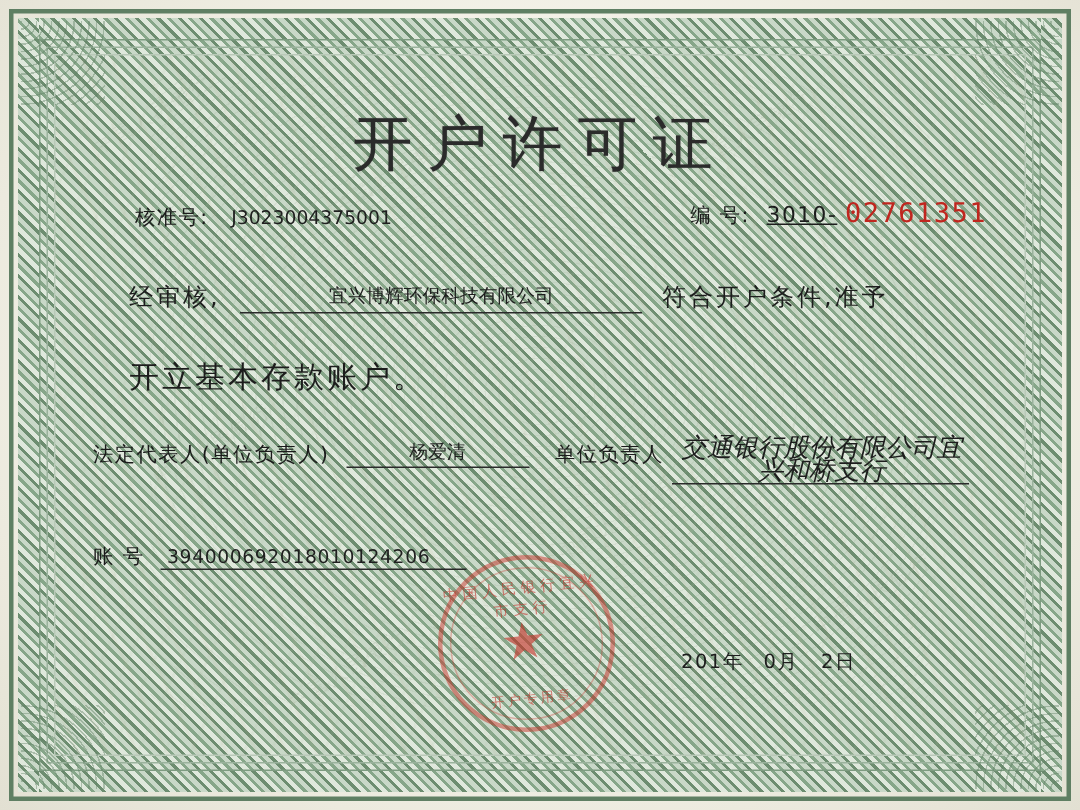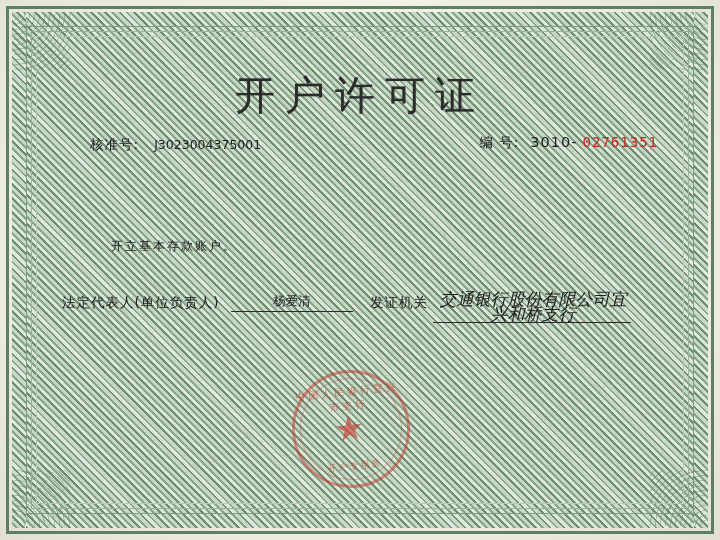--- a/index.html
+++ b/index.html
@@ -159,40 +159,40 @@
     text-align: center;
     vertical-align: bottom;
     padding-bottom: 1px;
   }
 
   
   #row-approval { top: 94px; left: 22px; padding-left: 28px; }
   #row-number { top: 92px; right: 22px; text-align: right; }
   .num-red {
     color: #c0261f;
-    font-size: 14px;
+    font-size: 18px;
     letter-spacing: 1px;
     font-family: "DejaVu Sans Mono", monospace;
     margin-top: 37px;
   }
   .num-black {
     font-size: 14.5px;
     letter-spacing: 1px;
   }
 
   
   #row-body1 { top: 148px; left: 46px; right: 22px; }
   #row-body1 .seg-label { font-size: 16px; letter-spacing: 2px; }
   #row-body1 .company {
     width: 268px;
     font-size: 12.5px;
     margin: 0 8px;
     padding-bottom: 2px;
   }
-  #row-body2 { top: 198px; left: 46px; font-size: 12px; letter-spacing: 2px; margin-left: 25px; }
+  #row-body2 { top: 198px; left: 46px; font-size: 20px; letter-spacing: 2px; }
 
   
   #row-rep { top: 252px; left: 22px; }
   #row-rep .line { width: 122px; margin-left: 6px; }
   #row-bank { top: 252px; left: 330px; right: 22px; }
   #row-bank .bankname {
     display: inline-block;
     width: 196px;
     font-size: 17px;
     line-height: 15px;
@@ -301,41 +301,55 @@
 
     <div class="title">开户许可证</div>
 
     <div class="row" id="row-approval">
       <span class="label">核准号:</span>
       <span class="val" style="margin-left:10px;">J3023004375001</span>
     </div>
 
     <div class="row" id="row-number">
       <span class="label">编 号:</span>
-      <span class="num-black" style="margin-left:6px;">3010-</span>
+      <span class="num-black" style="margin-left:6px;text-decoration:underline;">3010-</span>
       <span class="num-red">02761351</span>
     </div>
 
+    <div class="row" id="row-body1">
+      <span class="seg-label">经审核,</span>
+      <span class="underline company">宜兴博辉环保科技有限公司</span>
+      <span class="seg-label">符合开户条件,准予</span>
+    </div>
 
     <div class="row" id="row-body2">开立基本存款账户。</div>
 
     <div class="row" id="row-rep">
       <span class="label">法定代表人(单位负责人)</span>
       <span class="underline val line">杨爱清</span>
     </div>
 
     <div class="row" id="row-bank">
-      <span class="label">发证机关</span>
+      <span class="label">单位负责人</span>
       <span class="bankname">交通银行股份有限公司宜兴和桥支行</span>
     </div>
 
+    <div class="row" id="row-account">
+      <span class="label">账  号</span>
+      <span class="underline val line">394000692018010124206</span>
+    </div>
 
     <div class="seal">
       <div class="ring2"></div>
       <div class="seal-top">中国人民银行宜兴市支行</div>
       <div class="star"></div>
       <div class="seal-bottom">开户专用章</div>
     </div>
 
 
+    <div class="row" id="row-date">
+      <span class="dnum">201</span><span>年</span>
+      <span class="dnum" style="margin-left:8px;">0</span><span>月</span>
+      <span class="dnum" style="margin-left:10px;">2</span><span>日</span>
+    </div>
 
   </div>
 </div>
 
 </body></html>

